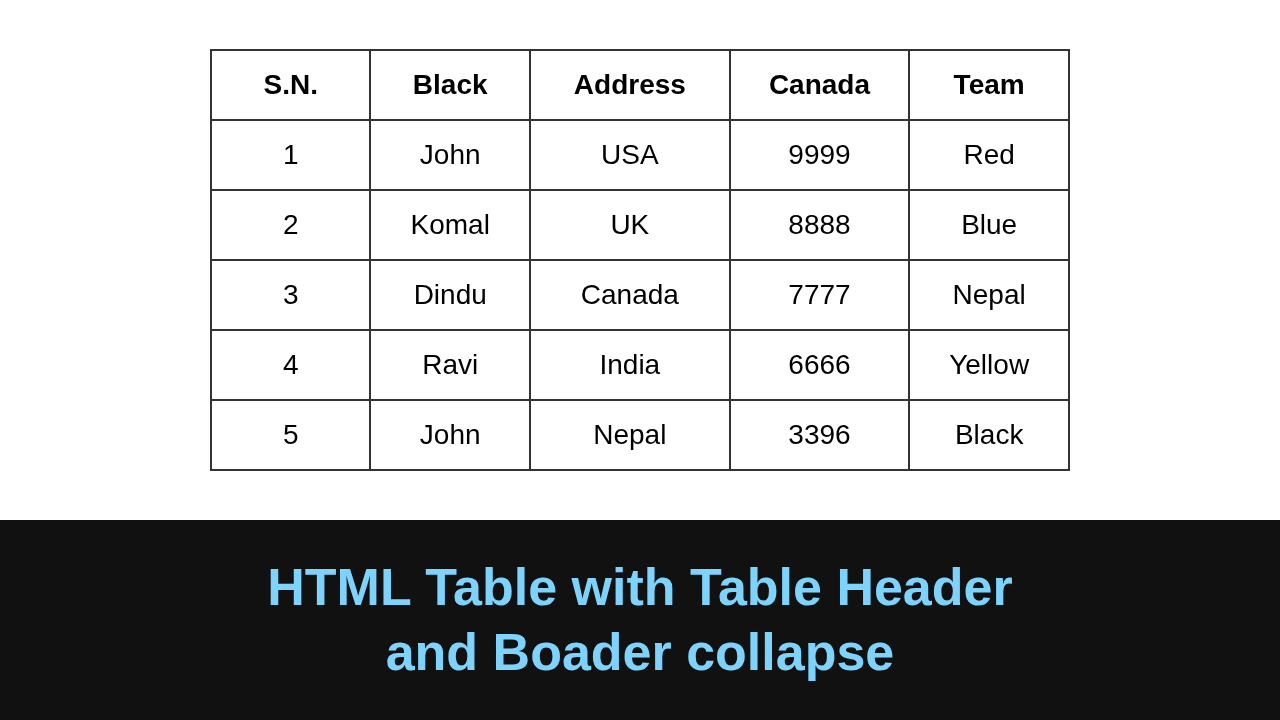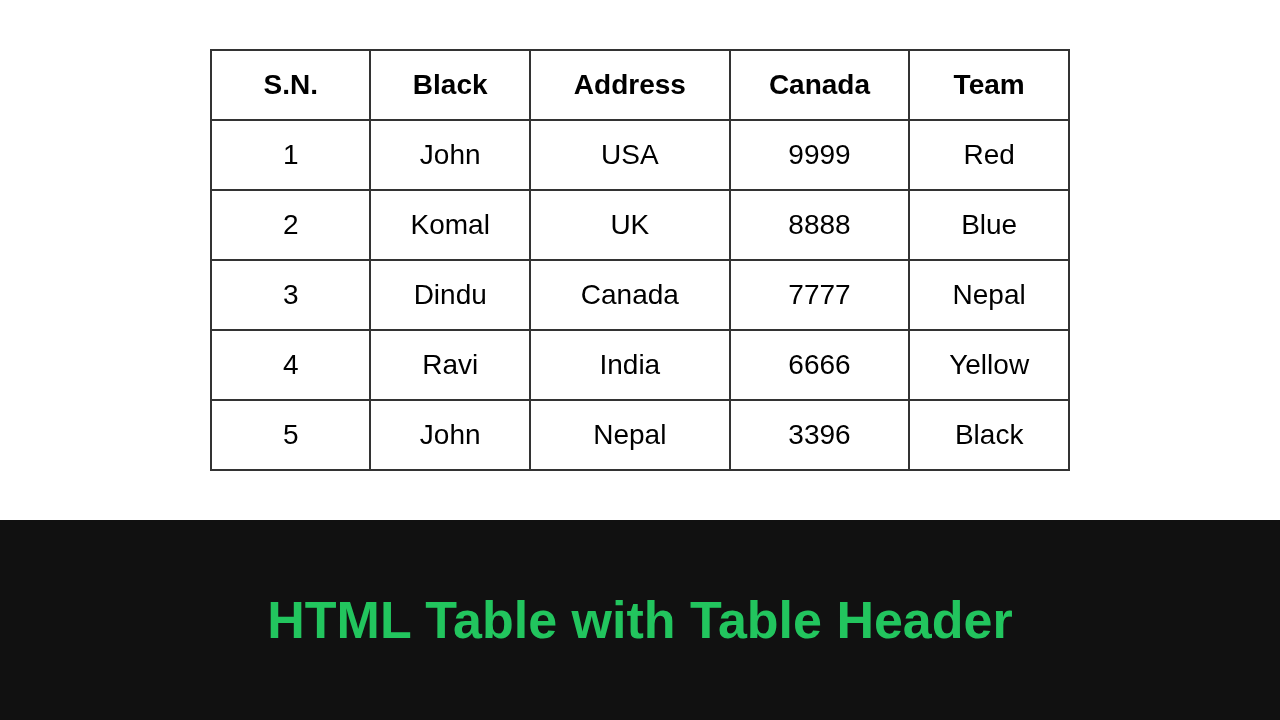--- a/index.html
+++ b/index.html
@@ -34,21 +34,21 @@
       width: 100%;
       background-color: #111111;
       display: flex;
       align-items: center;
       justify-content: center;
       padding: 30px 20px;
       min-height: 200px;
     }
 
     .bottom-title {
-      color: #22c55e;
+      color: #7dd3fc;
       font-size: 52px;
       font-weight: 900;
       text-align: center;
       line-height: 1.25;
     }
 
     table {
       border-collapse: collapse;
       width: 860px;
     }
@@ -133,14 +133,15 @@
           <td>3396</td>
           <td>Black</td>
         </tr>
       </tbody>
   </table>
 </div>
 
 <div class="bottom-section">
   <div class="bottom-title">
     <span>HTML Table with Table Header</span><br>
+    <span>and Boader collapse</span>
   </div>
 </div>
 
 </body></html>

